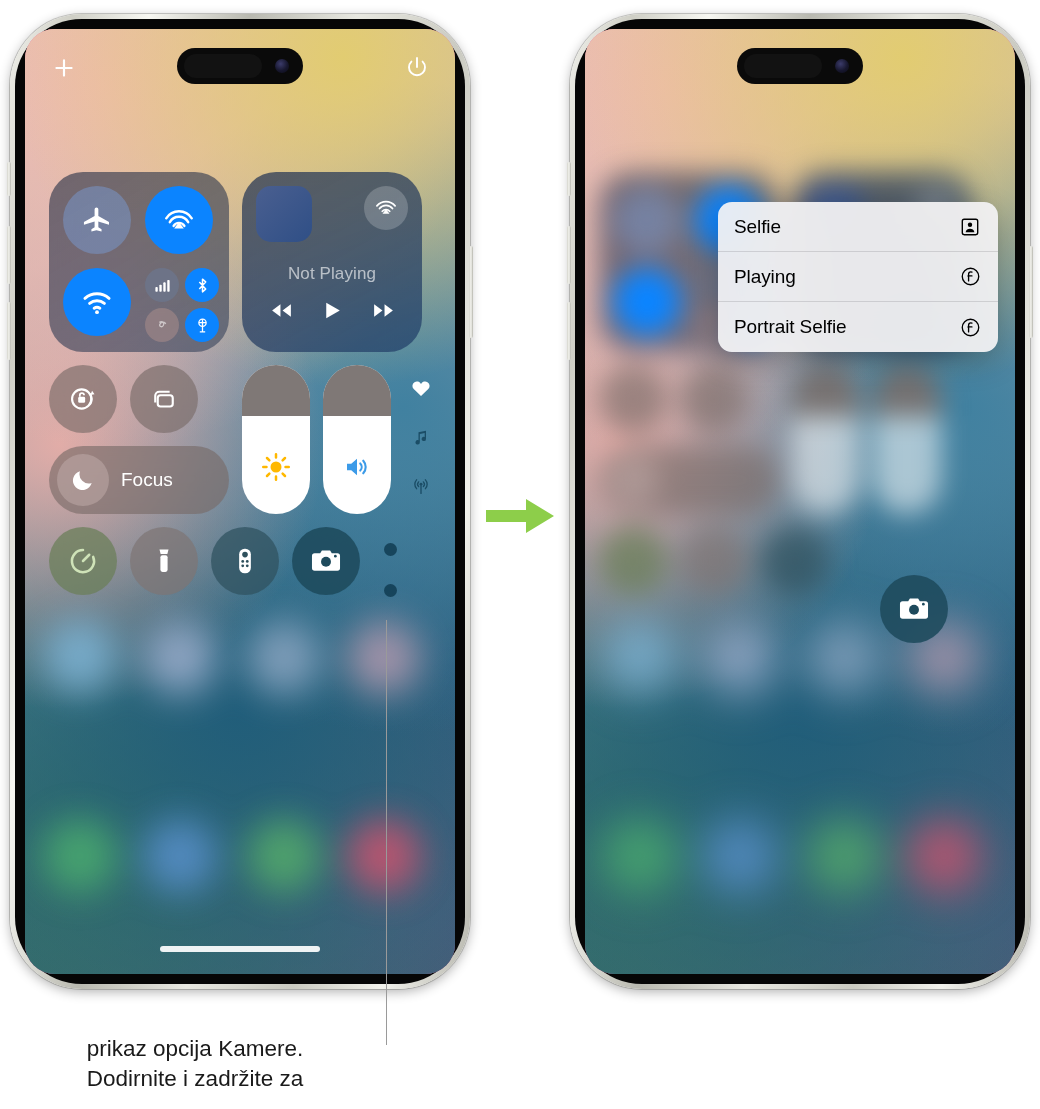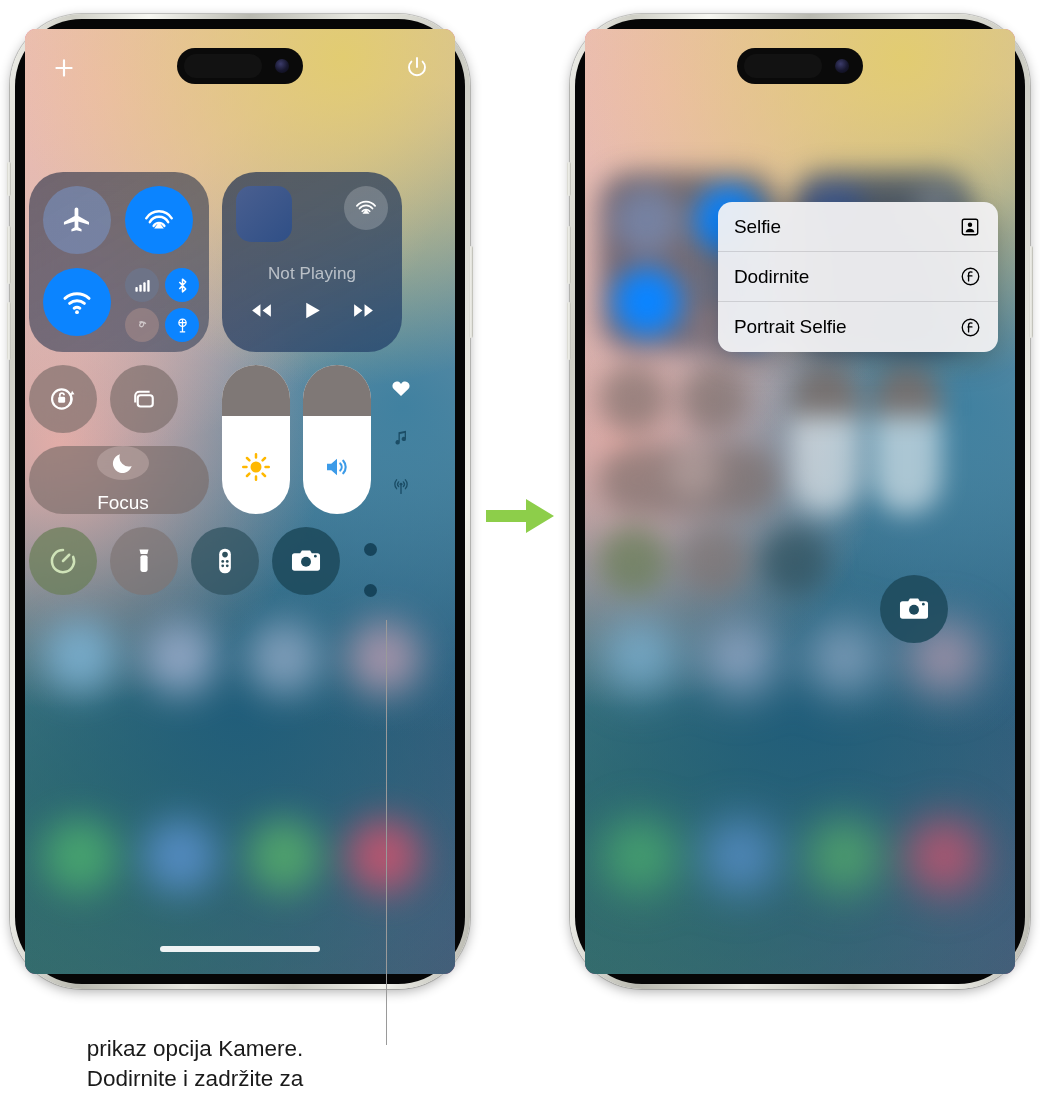--- a/index.html
+++ b/index.html
@@ -18,21 +18,21 @@
     background:linear-gradient(100deg,#efefe9 0%,#cfcfc6 10%,#f7f7f2 22%,
       #b9b9b0 38%,#e8e8e1 55%,#cacac1 72%,#f2f2ec 86%,#b6b6ad 100%);
     box-shadow:0 3px 12px rgba(0,0,0,.30), 0 0 0 1px rgba(120,120,112,.35);
   }
   .bezel {
     position:absolute; left:5px; top:5px; right:5px; bottom:5px;
     border-radius:67px; background:#060606;
   }
   .screen {
     position:absolute; left:15px; top:15px; right:15px; bottom:15px;
-    border-radius:11px; overflow:hidden; background:#ec4899;
+    border-radius:30px; overflow:hidden; background:#ec4899;
   }
 
   
   .btn-side { position:absolute; background:linear-gradient(90deg,#d4d4cb,#f3f3ee,#b4b4ab);
     border-radius:2px; }
   .btn-vol-up   { left:-3px; top:212px; width:4px; height:58px; }
   .btn-vol-dn   { left:-3px; top:288px; width:4px; height:58px; }
   .btn-mute     { left:-3px; top:148px; width:4px; height:34px; }
   .btn-power    { right:-3px; top:232px; width:4px; height:92px; }
 
@@ -59,21 +59,21 @@
     width:14px; height:14px; border-radius:50%;
     background:radial-gradient(circle at 40% 35%,#3b3b6a 0%,#17172e 55%,#0b0b16 100%); }
   .island .cut { position:absolute; left:7px; top:6px; width:78px; height:24px;
     background:#121212; border-radius:14px; }
 
   .topicon { position:absolute; color:#fff; }
   .plus-ic { left:26px; top:26px; width:26px; height:26px; }
   .pwr-ic  { right:26px; top:26px; width:24px; height:24px; }
 
   
-  .cc { position:absolute; left:4px; top:143px; right:14px; }
+  .cc { position:absolute; left:24px; top:143px; right:14px; }
 
   .cc-row { display:flex; gap:13px; }
 
   .grp {
     background:rgba(60,60,67,.40); border-radius:34px;
     backdrop-filter:blur(18px);
   }
   .grp-conn { width:180px; height:180px; position:relative;
     background:linear-gradient(150deg,rgba(40,48,70,.62),rgba(42,58,86,.55)); }
   .grp-media { width:180px; height:180px; position:relative;
@@ -102,21 +102,21 @@
 
   
   .cc-row2 { display:flex; gap:13px; margin-top:13px; }
   .left-stack { width:180px; }
   .sq-row { display:flex; gap:13px; }
   .sq { width:68px; height:68px; border-radius:50%;
     background:rgba(118,105,102,.62); display:flex; align-items:center;
     justify-content:center; color:#fff; backdrop-filter:blur(14px); }
   .focus-pill { margin-top:13px; width:180px; height:68px; border-radius:34px;
     background:rgba(118,105,102,.62); display:flex; align-items:center;
-    padding-left:8px; gap:12px; backdrop-filter:blur(14px);flex-direction:column; }
+    padding-left:8px; gap:12px; backdrop-filter:blur(14px); }
   .focus-knob { width:52px; height:52px; border-radius:50%;
     background:rgba(190,170,168,.55); display:flex; align-items:center;
     justify-content:center; color:#fff; }
   .focus-lbl { color:#fff; font-size:19px; }
 
   .slider { width:68px; height:149px; border-radius:34px; overflow:hidden;
     position:relative; background:#fff; }
   .slider .fillTop { position:absolute; left:0; right:0; top:0;
     background:rgba(104,96,94,.85); }
   .slider .gl { position:absolute; left:0; right:0; bottom:26px;
@@ -497,21 +497,21 @@
             <svg viewBox="0 0 24 24" width="22" height="22" fill="none" stroke="#000" stroke-width="1.5">
               <rect x="3.6" y="3.6" width="16.8" height="16.8" rx="2"></rect>
               <circle cx="12" cy="9.6" r="2.4" fill="#000" stroke="none"></circle>
               <path d="M7.2 17.6a5 5 0 0 1 9.6 0" fill="#000" stroke="none"></path>
               </svg>
             </span>
         </div>
 
 
         <div class="ctx-item">
-          <span class="ctx-label">Dodirnite</span>
+          <span class="ctx-label">Playing</span>
           <span class="ctx-ic">
             <svg viewBox="0 0 24 24" width="23" height="23" fill="none" stroke="#000" stroke-width="1.4">
               <circle cx="12" cy="12" r="8.6"></circle>
               <path d="M10 16.6V9.6c0-1.5.9-2.5 2.3-2.5.5 0 .9.1 1.2.3M9.3 11.4h4.2" stroke-linecap="round"></path>
               </svg>
             </span>
         </div>
 
         <div class="ctx-item">
           <span class="ctx-label">Portrait Selfie</span>

